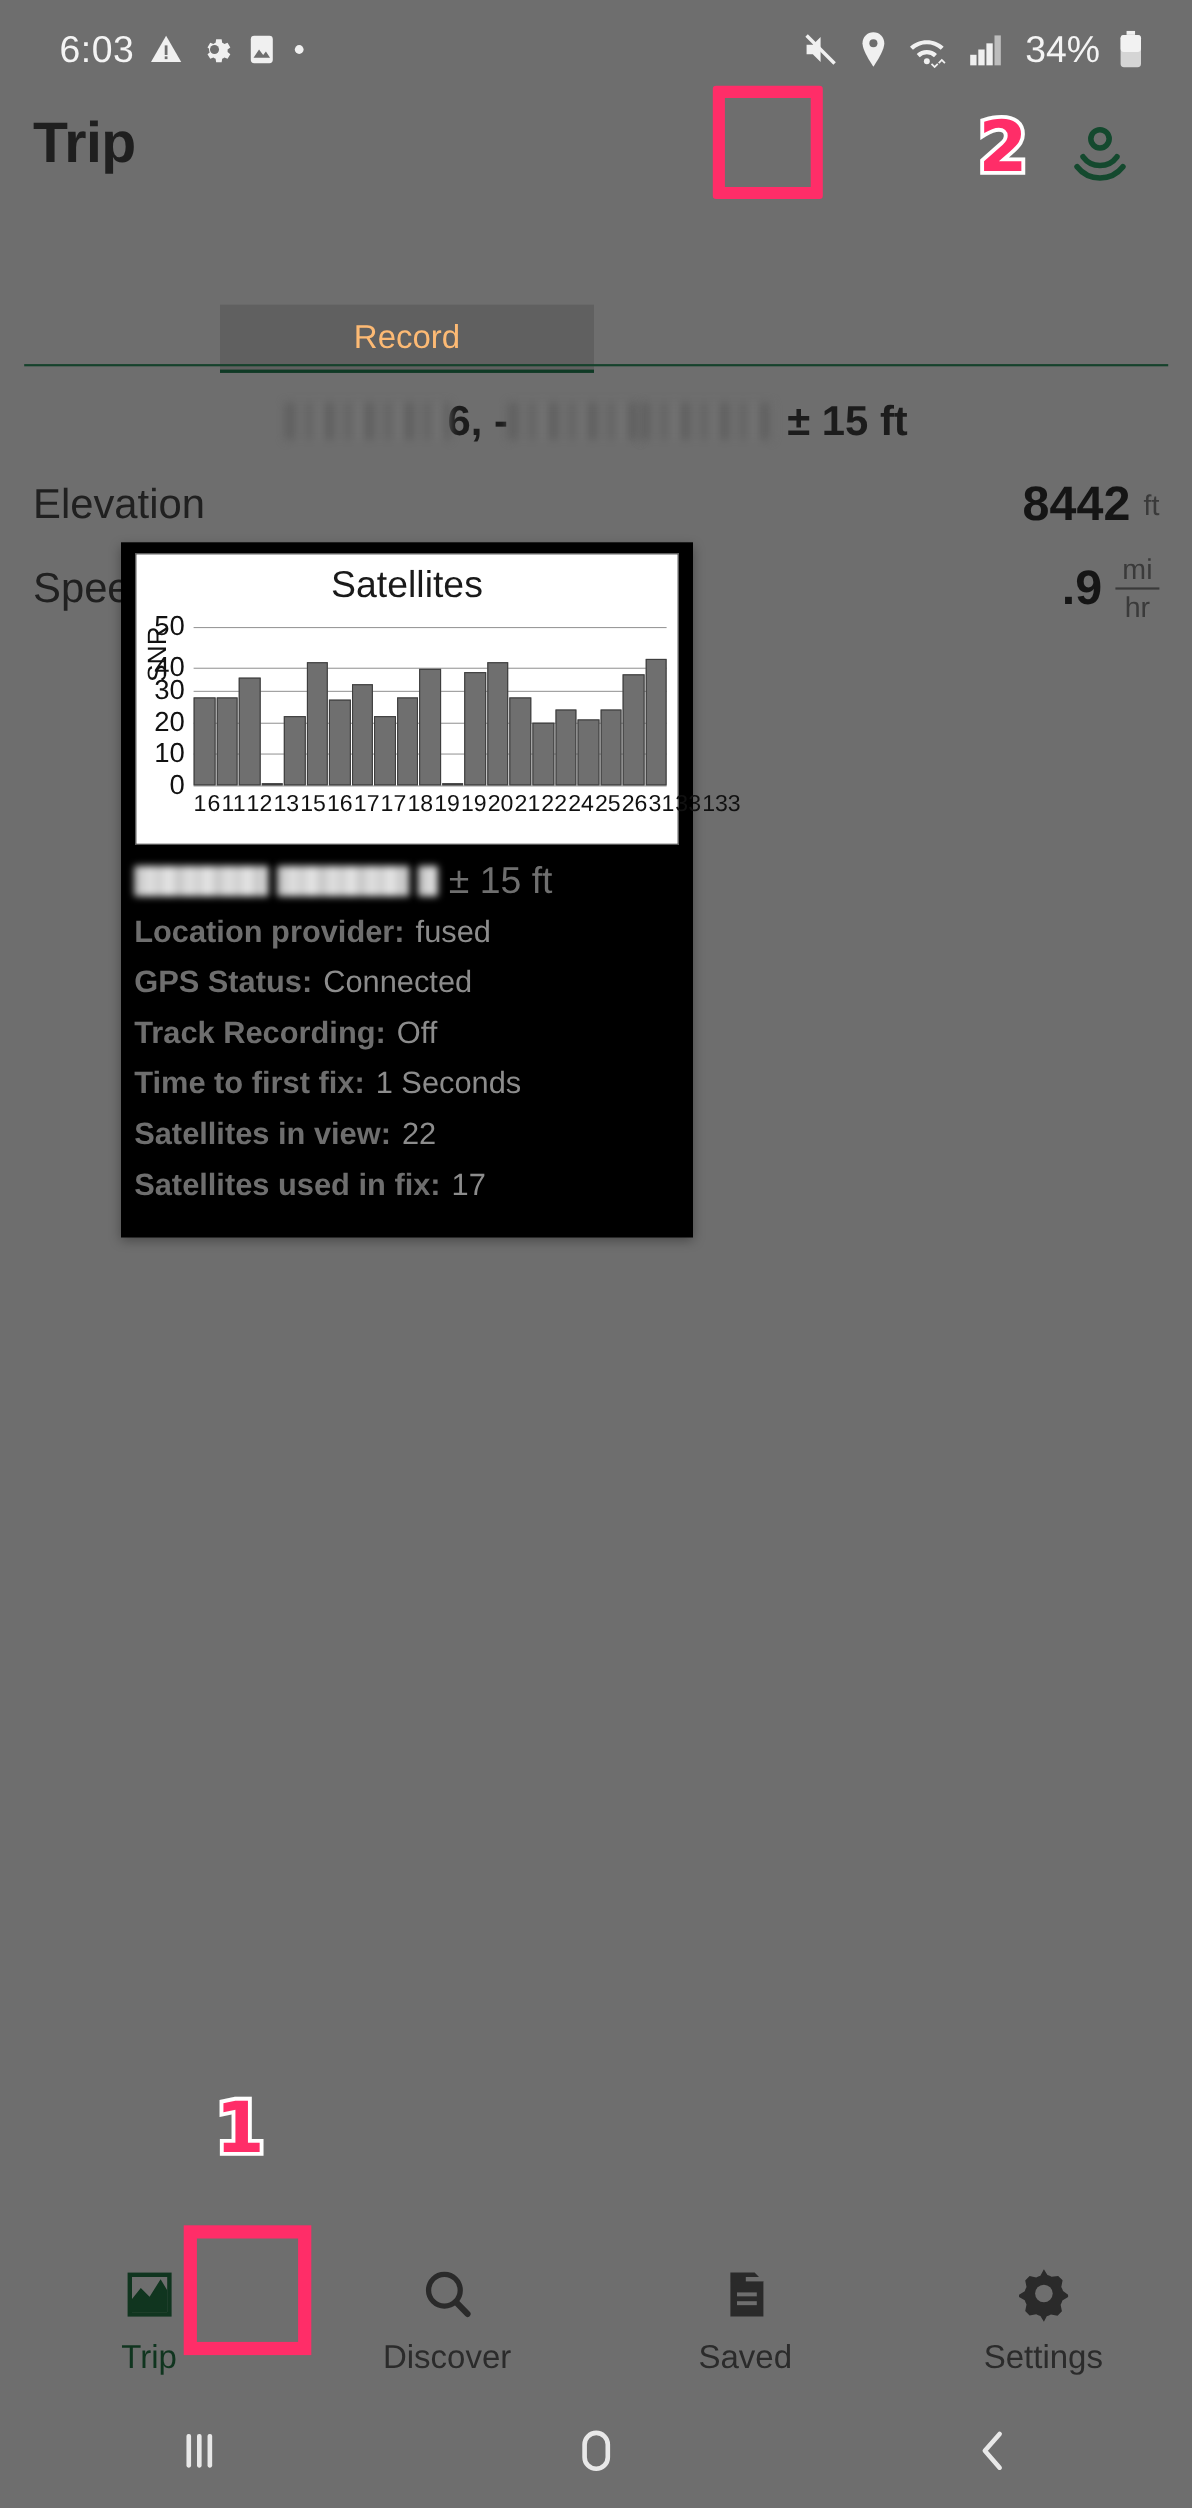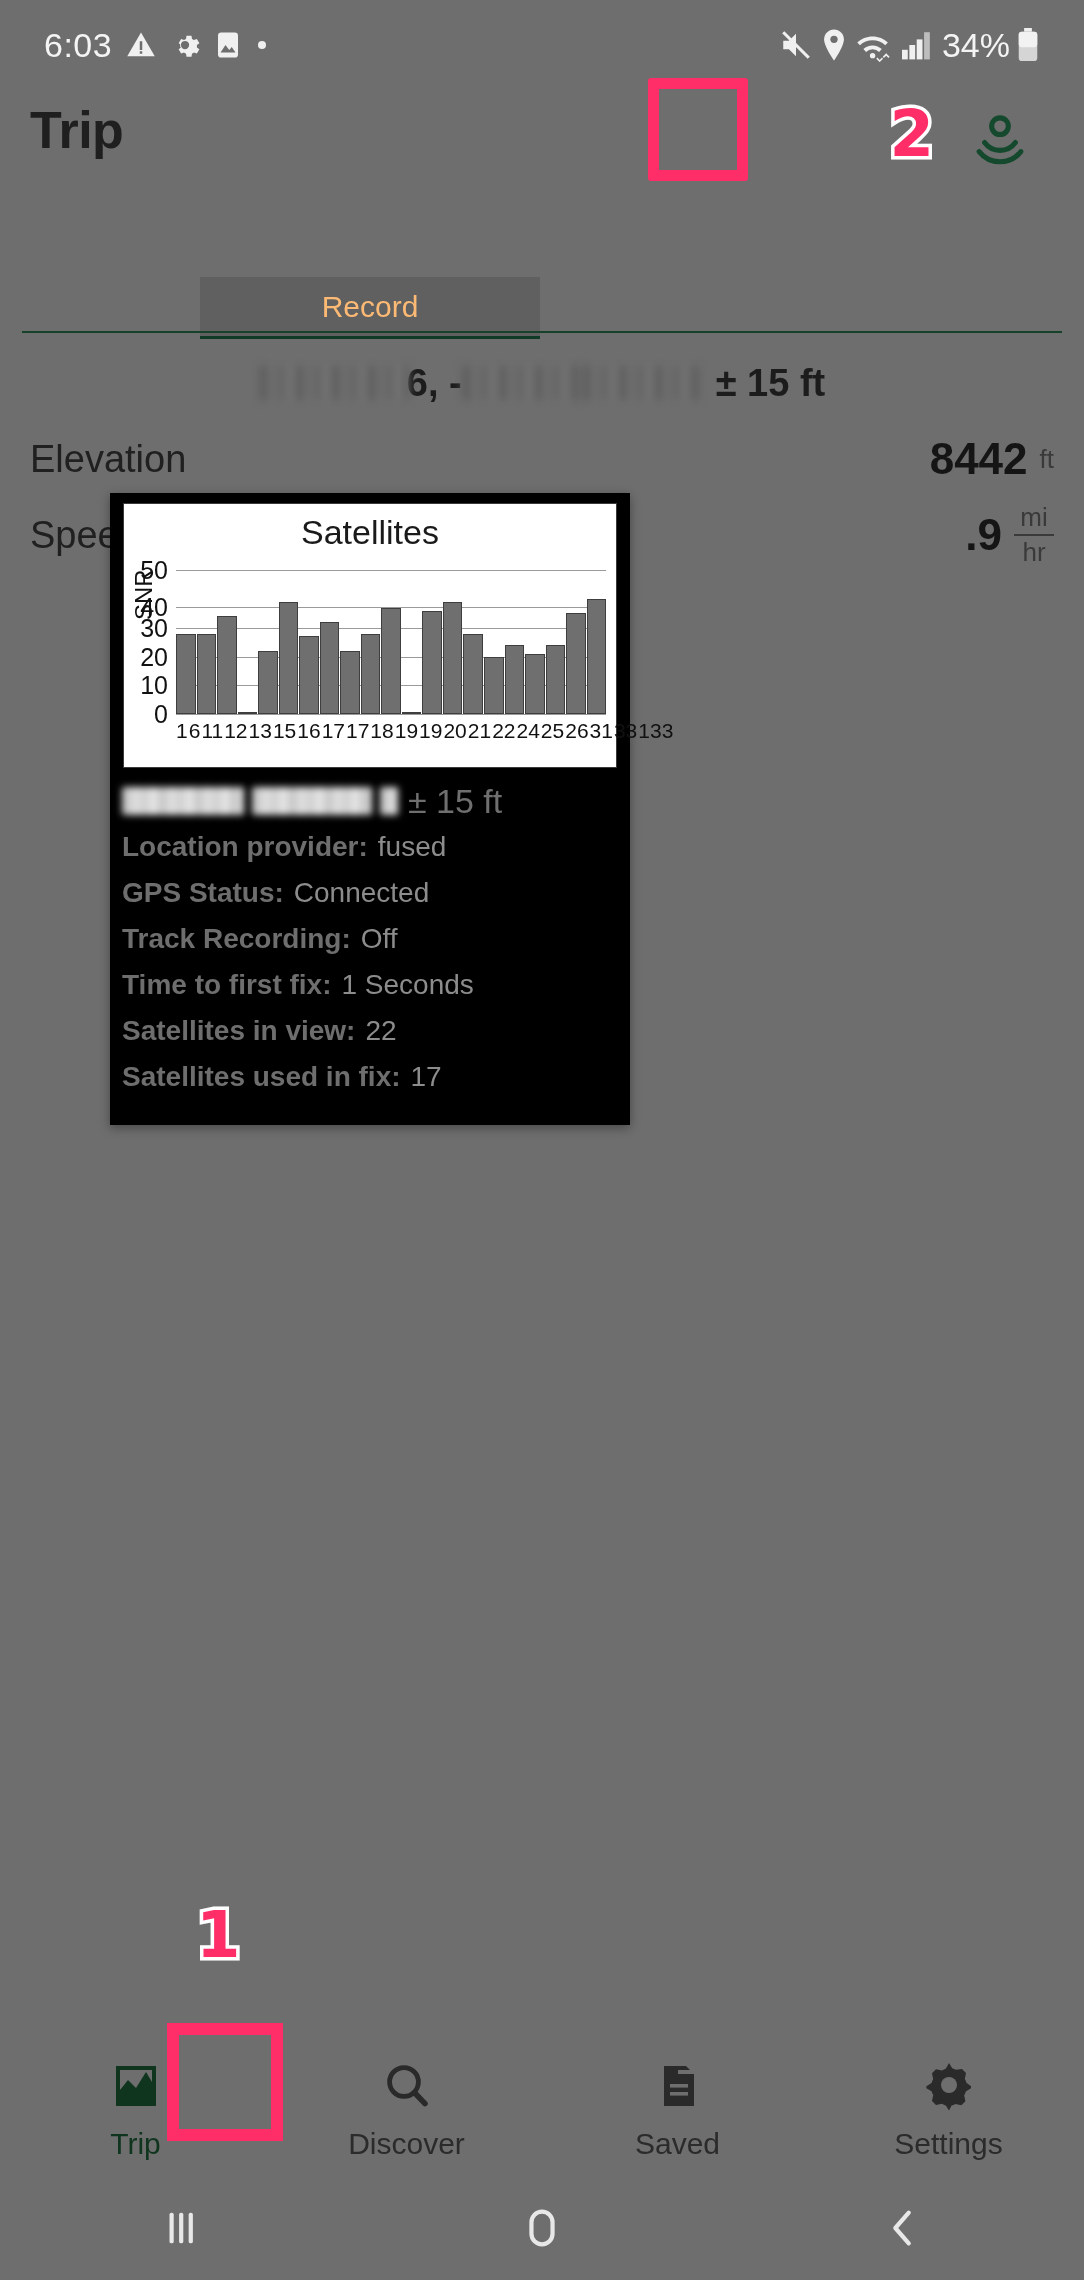--- a/index.html
+++ b/index.html
@@ -8,24 +8,24 @@
   body{
     width:1084px; height:2280px;
     font-family:"Liberation Sans", sans-serif;
     position:relative; overflow:hidden;
     background:#6e6e6e;
   }
 
   
   #status-bar{
     position:absolute; left:0; top:0; width:1084px; height:90px;
-    display:flex; align-items:center; color:#f2f2f2;
+    display:flex; align-items:center; color:#f2f2f2;padding-left:10px;
   }
   #status-left{ display:flex; align-items:center; gap:14px; margin-left:44px; }
-  #status-right{ display:flex; align-items:center; gap:6px; margin-left:auto; margin-right:44px; }
+  #status-right{ display:flex; align-items:center; gap:16px; margin-left:auto; margin-right:44px; }
   #clock{ font-size:34px; letter-spacing:.5px; color:#f4f4f4; }
   .sbicon{ display:inline-block; line-height:0; }
   .sbicon svg{ display:block; }
   #battery-pct{ font-size:34px; color:#f4f4f4; }
 
   
   #title-row{
     position:absolute; left:0; top:90px; width:1084px; height:110px;
   }
   #page-title{

